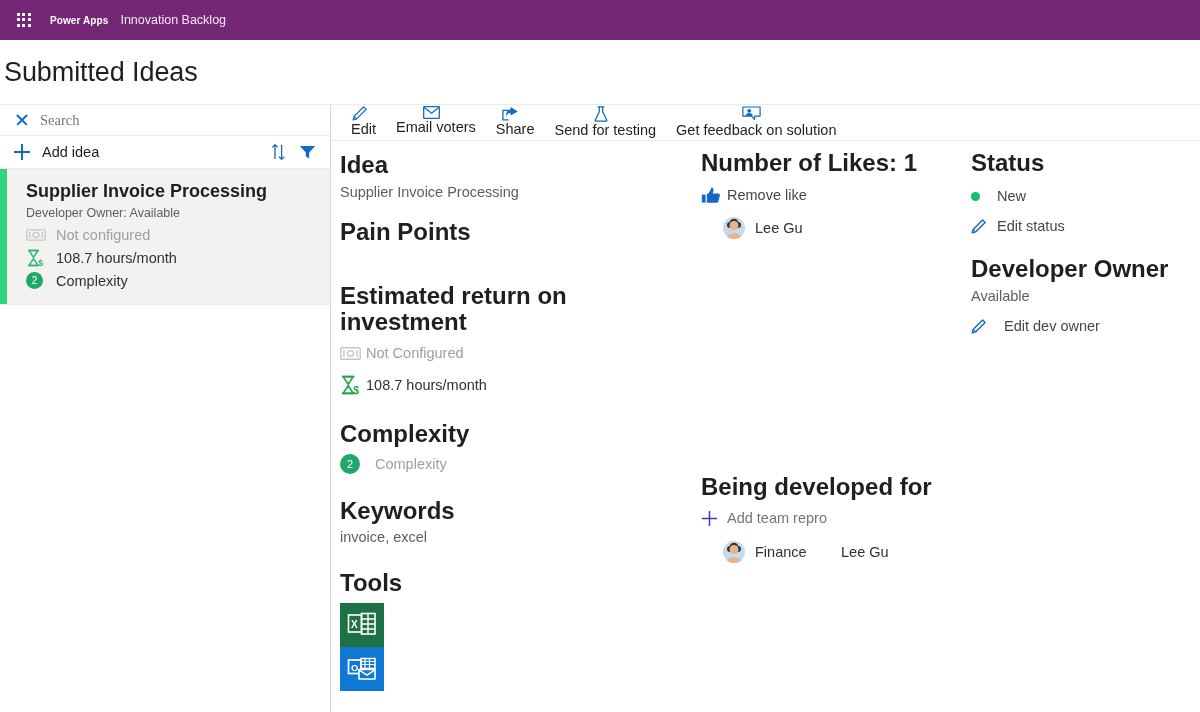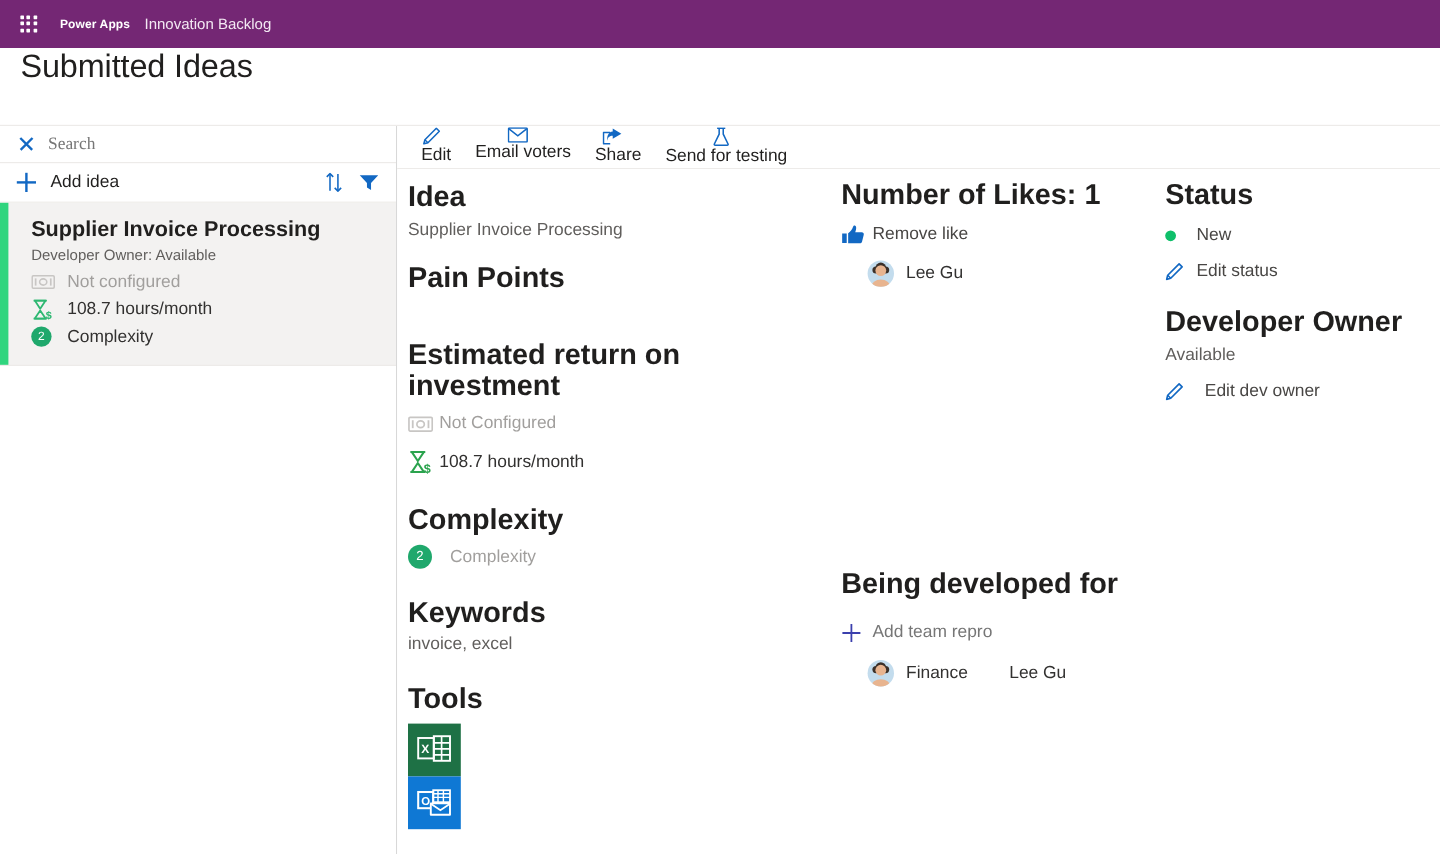--- a/index.html
+++ b/index.html
@@ -49,22 +49,22 @@
   .suite-app-name {
     font-size: 12.5px; font-weight: normal;
     margin-left: 12px; white-space: nowrap;
     color: #f3e8f3;
   }
 
   
   .page-title-bar {
     height: 65px; flex: 0 0 65px;
     background: #fff;
-    display: flex; align-items: flex-start;
-    padding-left: 17px;
+    display: flex; align-items: center;
+    padding-left: 4px;
     border-bottom: 1px solid #edebe9;
   }
   .page-title {
     font-size: 27px; color: #201f1e; font-weight: normal;
     letter-spacing: -0.1px;
   }
 
   
   .body-split { flex: 1 1 auto; display: flex; min-height: 0; }
 
@@ -369,20 +369,30 @@
         <div class="cmd">
           <span class="cmd-ico">
             <svg width="14" height="16" viewBox="0 0 14 16" aria-hidden="true">
               <path d="M3.6 0.9 L10.4 0.9" stroke="#1268c3" stroke-width="1.3"></path>
               <path d="M5.3 1.0 L5.3 5.8 L1.3 14.0 C1.0 14.6 1.4 15.1 2.0 15.1 L12.0 15.1 C12.6 15.1 13.0 14.6 12.7 14.0 L8.7 5.8 L8.7 1.0" fill="none" stroke="#1268c3" stroke-width="1.3" stroke-linejoin="round"></path>
             </svg>
           </span>
           <span>Send for testing</span>
         </div>
 
+        <div class="cmd">
+          <span class="cmd-ico">
+            <svg width="19" height="16" viewBox="0 0 19 16" aria-hidden="true">
+              <path d="M0.9 1.0 L18.1 1.0 L18.1 10.2 L12.6 10.2 L12.6 13.4 L9.4 10.2 L0.9 10.2 Z" fill="none" stroke="#1268c3" stroke-width="1.2" stroke-linejoin="round"></path>
+              <circle cx="7.2" cy="4.8" r="1.9" fill="#1268c3"></circle>
+              <path d="M3.7 10.0 C3.7 7.9 5.3 7.0 7.2 7.0 C9.1 7.0 10.7 7.9 10.7 10.0 Z" fill="#1268c3"></path>
+            </svg>
+          </span>
+          <span>Get feedback on solution</span>
+        </div>
       </div>
 
       <div class="detail">
 
         <div class="col col-main">
 
           <div style="margin-top:11px;" class="sect-h">Idea</div>
           <div style="margin-top:4px;" class="sect-v">Supplier Invoice Processing</div>
 
           <div style="margin-top:16px;" class="sect-h">Pain Points</div>
@@ -465,21 +475,21 @@
           <div style="margin-top:6px; padding-left:22px;" class="person-row">
             <span class="avatar">
               <span class="head"></span>
                 <span class="body"></span>
             </span>
             <span>Lee Gu</span>
           </div>
 
           <div style="margin-top:232px;" class="sect-h">Being developed for</div>
 
-          <div style="margin-top:14px;" class="link-row">
+          <div style="margin-top:5px;" class="link-row">
             <span class="lr-ico">
               <svg width="17" height="17" viewBox="0 0 17 17" aria-hidden="true">
                 <path d="M8.5 1 L8.5 16 M1 8.5 L16 8.5" stroke="#3b3fad" stroke-width="1.5"></path>
               </svg>
             </span>
             <span class="muted" style="color:#767676;">Add team repro</span>
           </div>
 
           <div style="margin-top:7px; padding-left:22px;" class="person-row">
             <span class="avatar">

